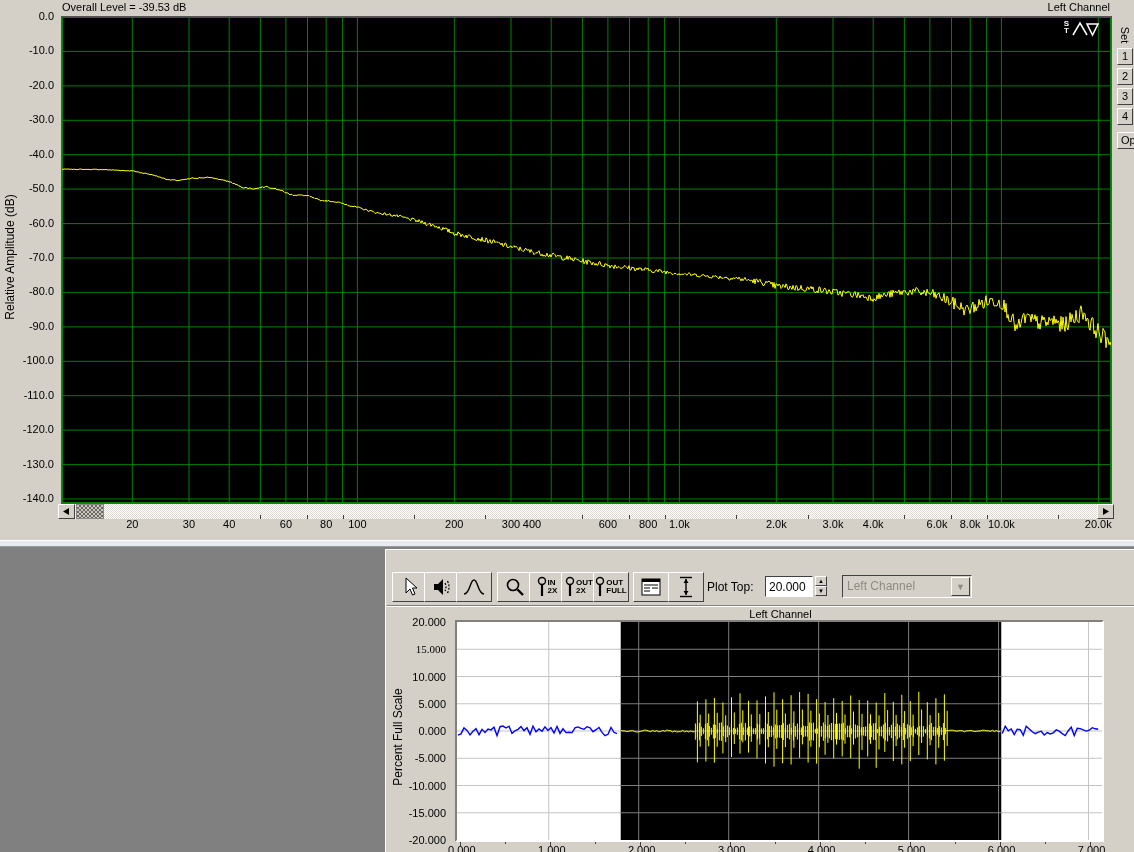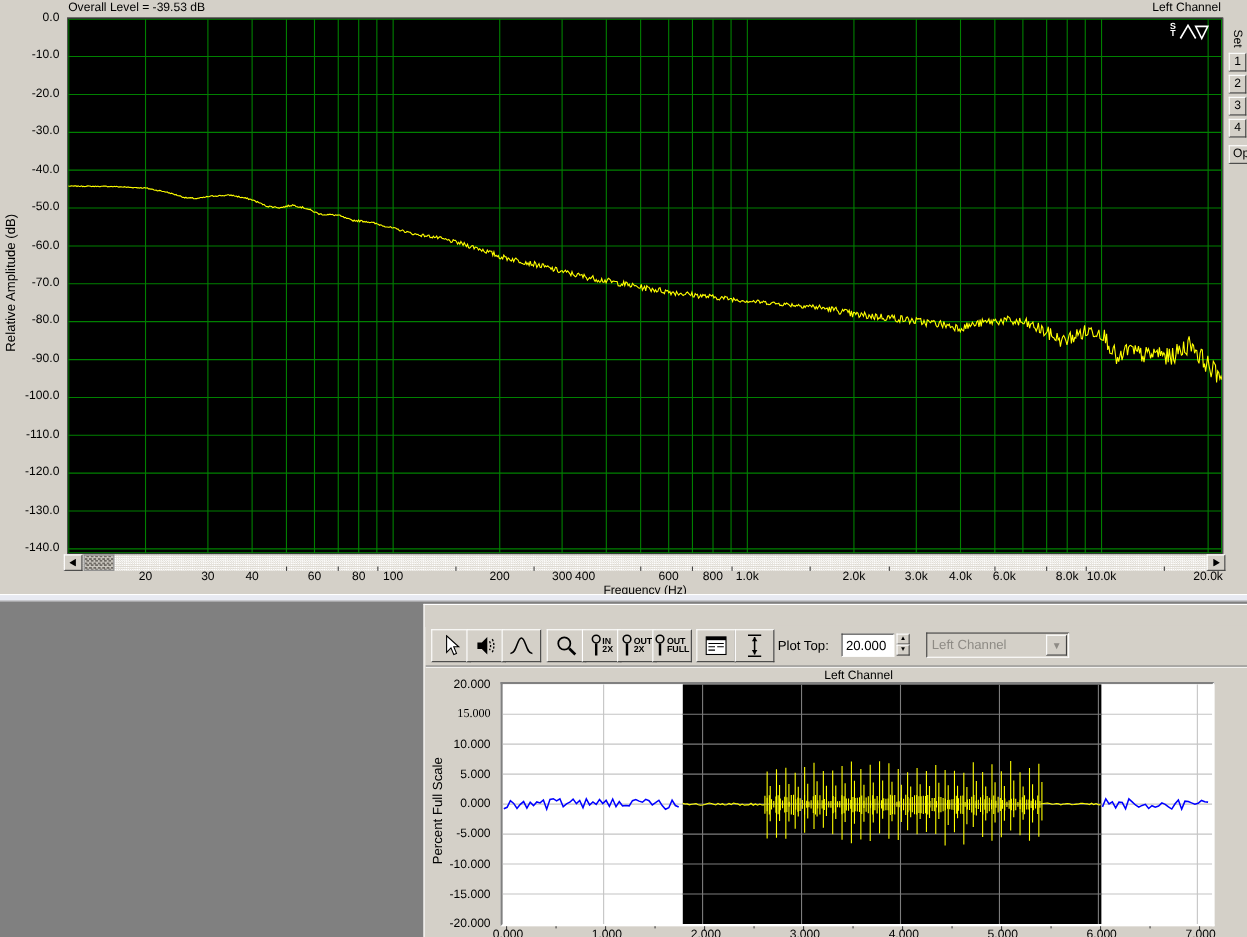--- a/index.html
+++ b/index.html
@@ -210,26 +210,25 @@
       <span style="left: 272.353px; top: 0px;">100</span>
       <span style="left: 369.287px; top: 0px;">200</span>
       <span style="left: 425.991px; top: 0px;">300</span>
       <span style="left: 447px; top: 0px;">400</span>
       <span style="left: 522.925px; top: 0px;">600</span>
       <span style="left: 563.157px; top: 0px;">800</span>
       <span style="left: 594.363px; top: 0px;">1.0k</span>
       <span style="left: 691.298px; top: 0px;">2.0k</span>
       <span style="left: 748.001px; top: 0px;">3.0k</span>
       <span style="left: 788.233px; top: 0px;">4.0k</span>
-      <span style="left: 828px; top: 0px; text-align: center;">6.0k</span>
+      <span style="left: 852px; top: 0px; text-align: center;">6.0k</span>
       <span style="left: 885.167px; top: 0px;">8.0k</span>
       <span style="left: 916.373px; top: 0px;">10.0k</span>
       <span style="left: 1013.31px; top: 0px;">20.0k</span>
     </div>
-  <div class="abs" id="spec-xlabel">Frequency (Hz)</div>
 
   <div class="abs" id="spec-side">
     <div id="side-set">
       <span>Set</span>
     </div>
     <div class="side-btn" style="top:33px;">1</div>
     <div class="side-btn" style="top:53px;">2</div>
     <div class="side-btn" style="top:73px;">3</div>
     <div class="side-btn" style="top:93px;">4</div>
     <div class="side-btn" id="side-op" style="top:117px;">Op</div>

